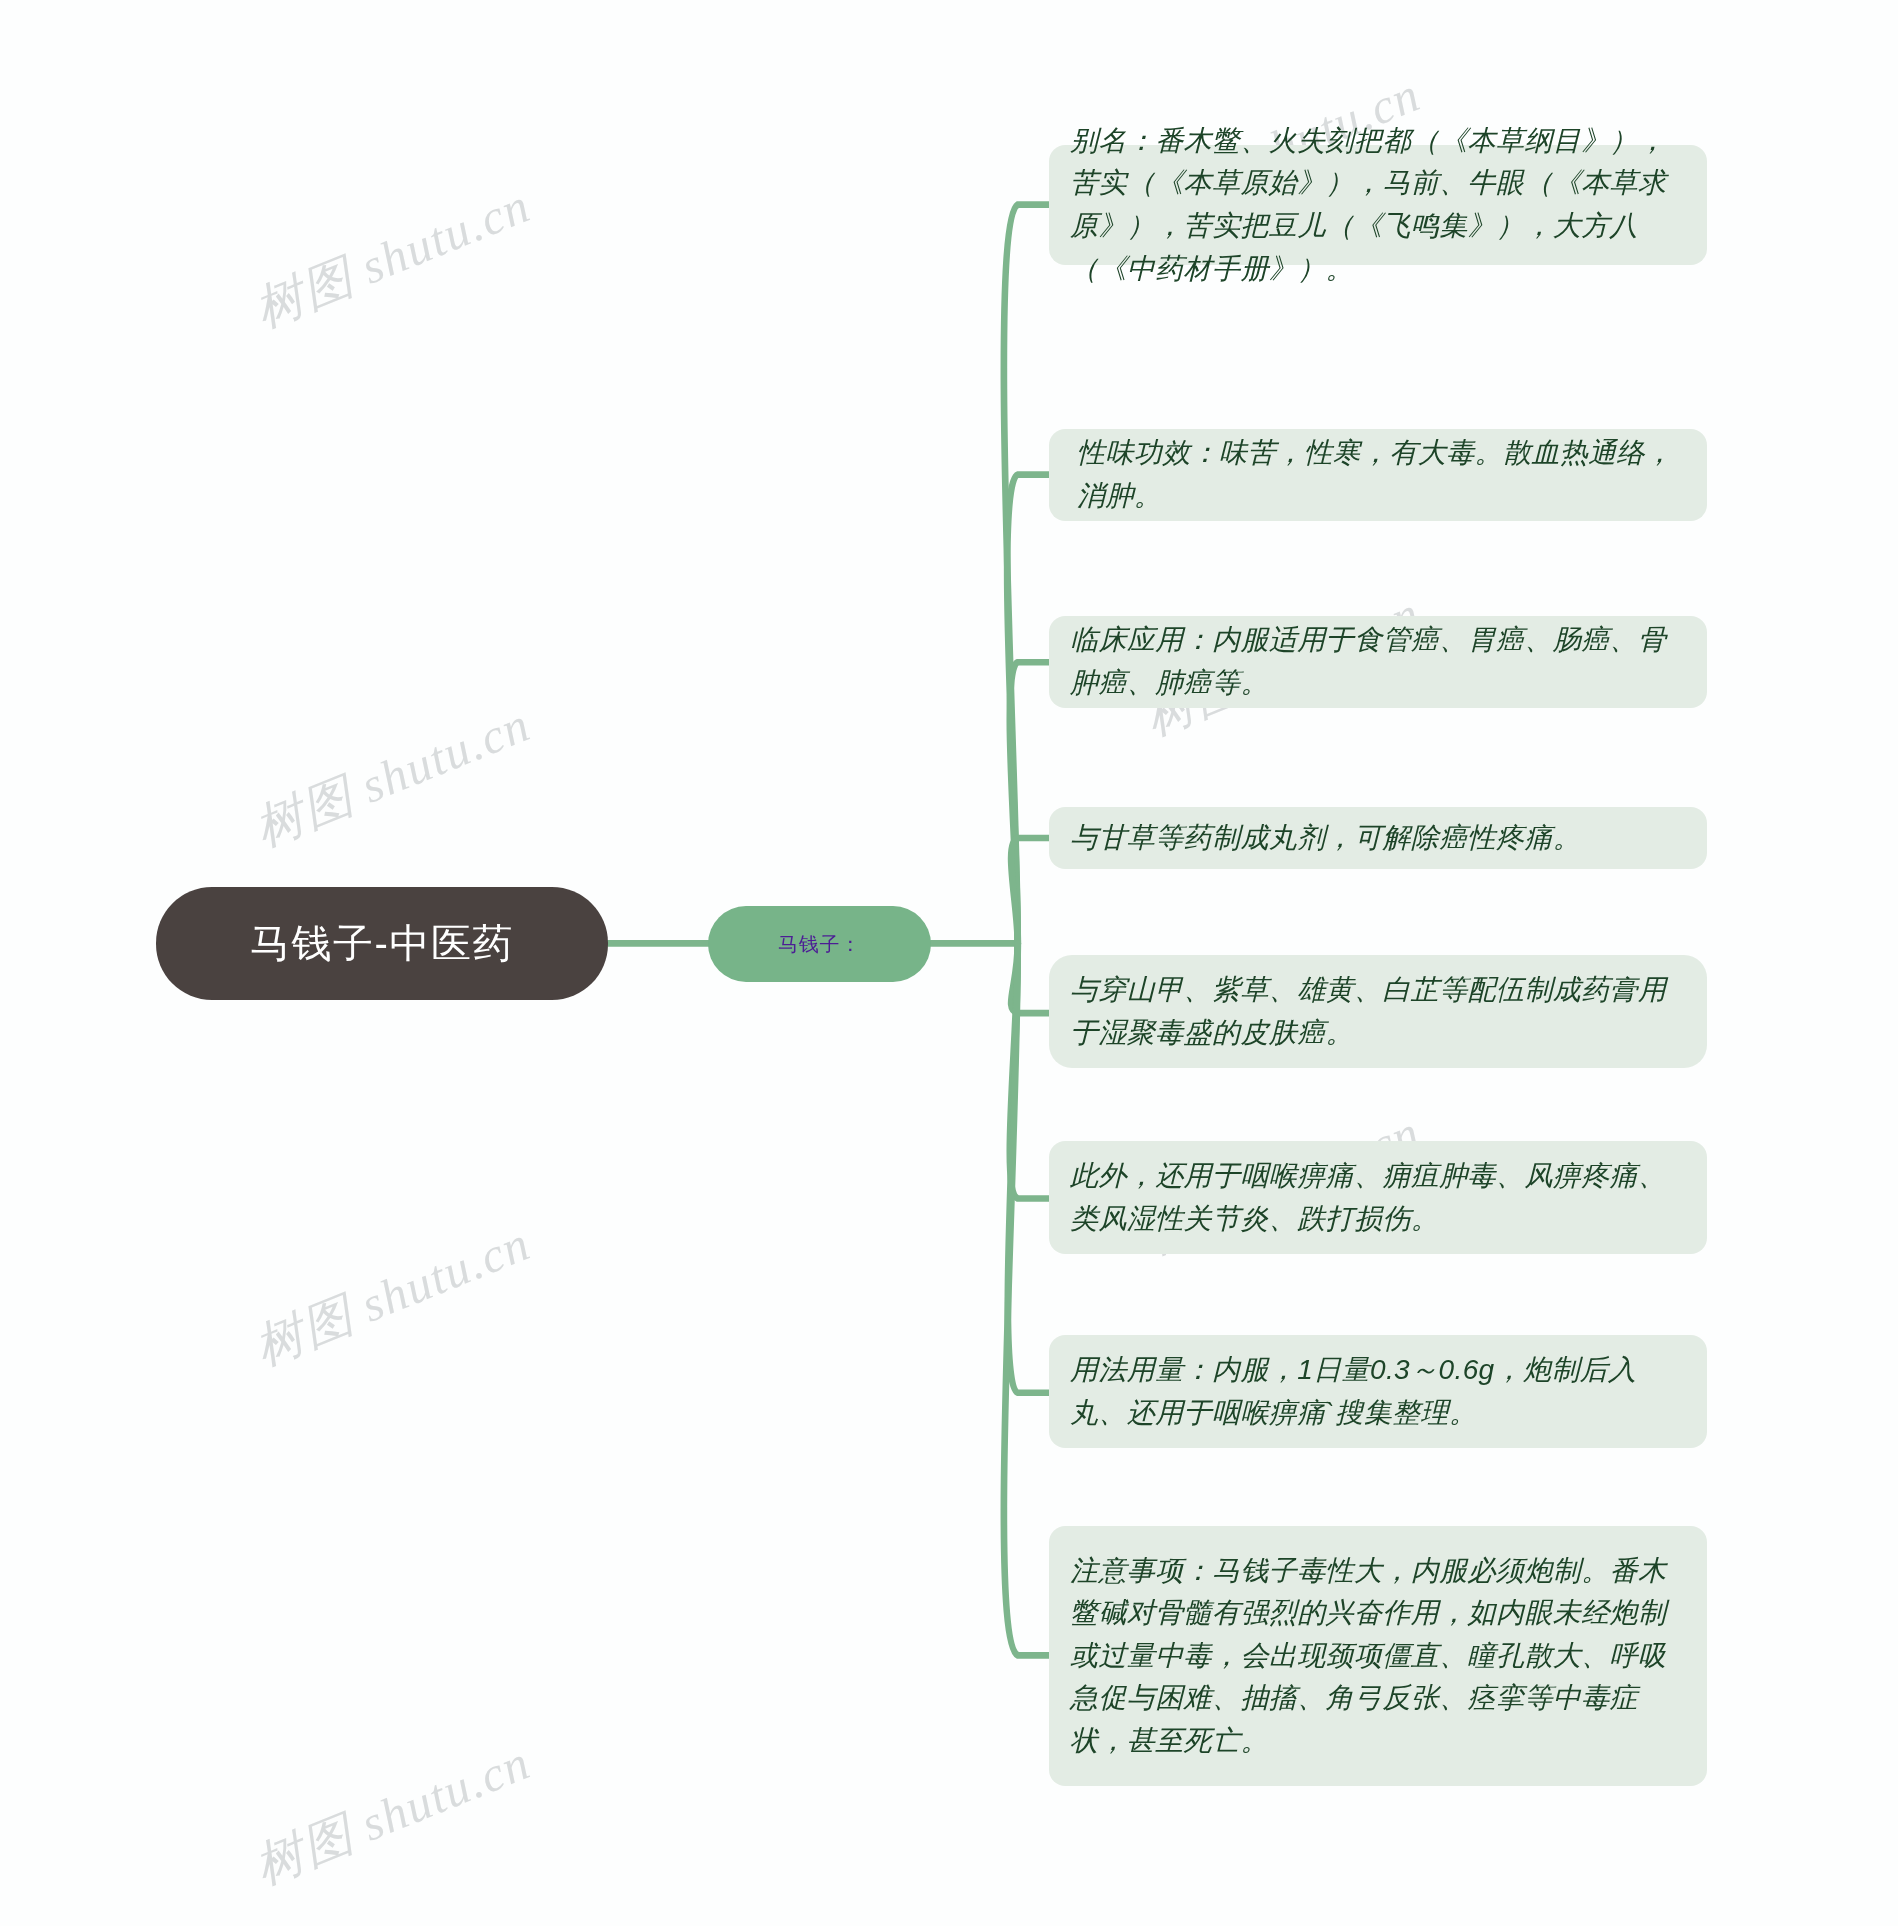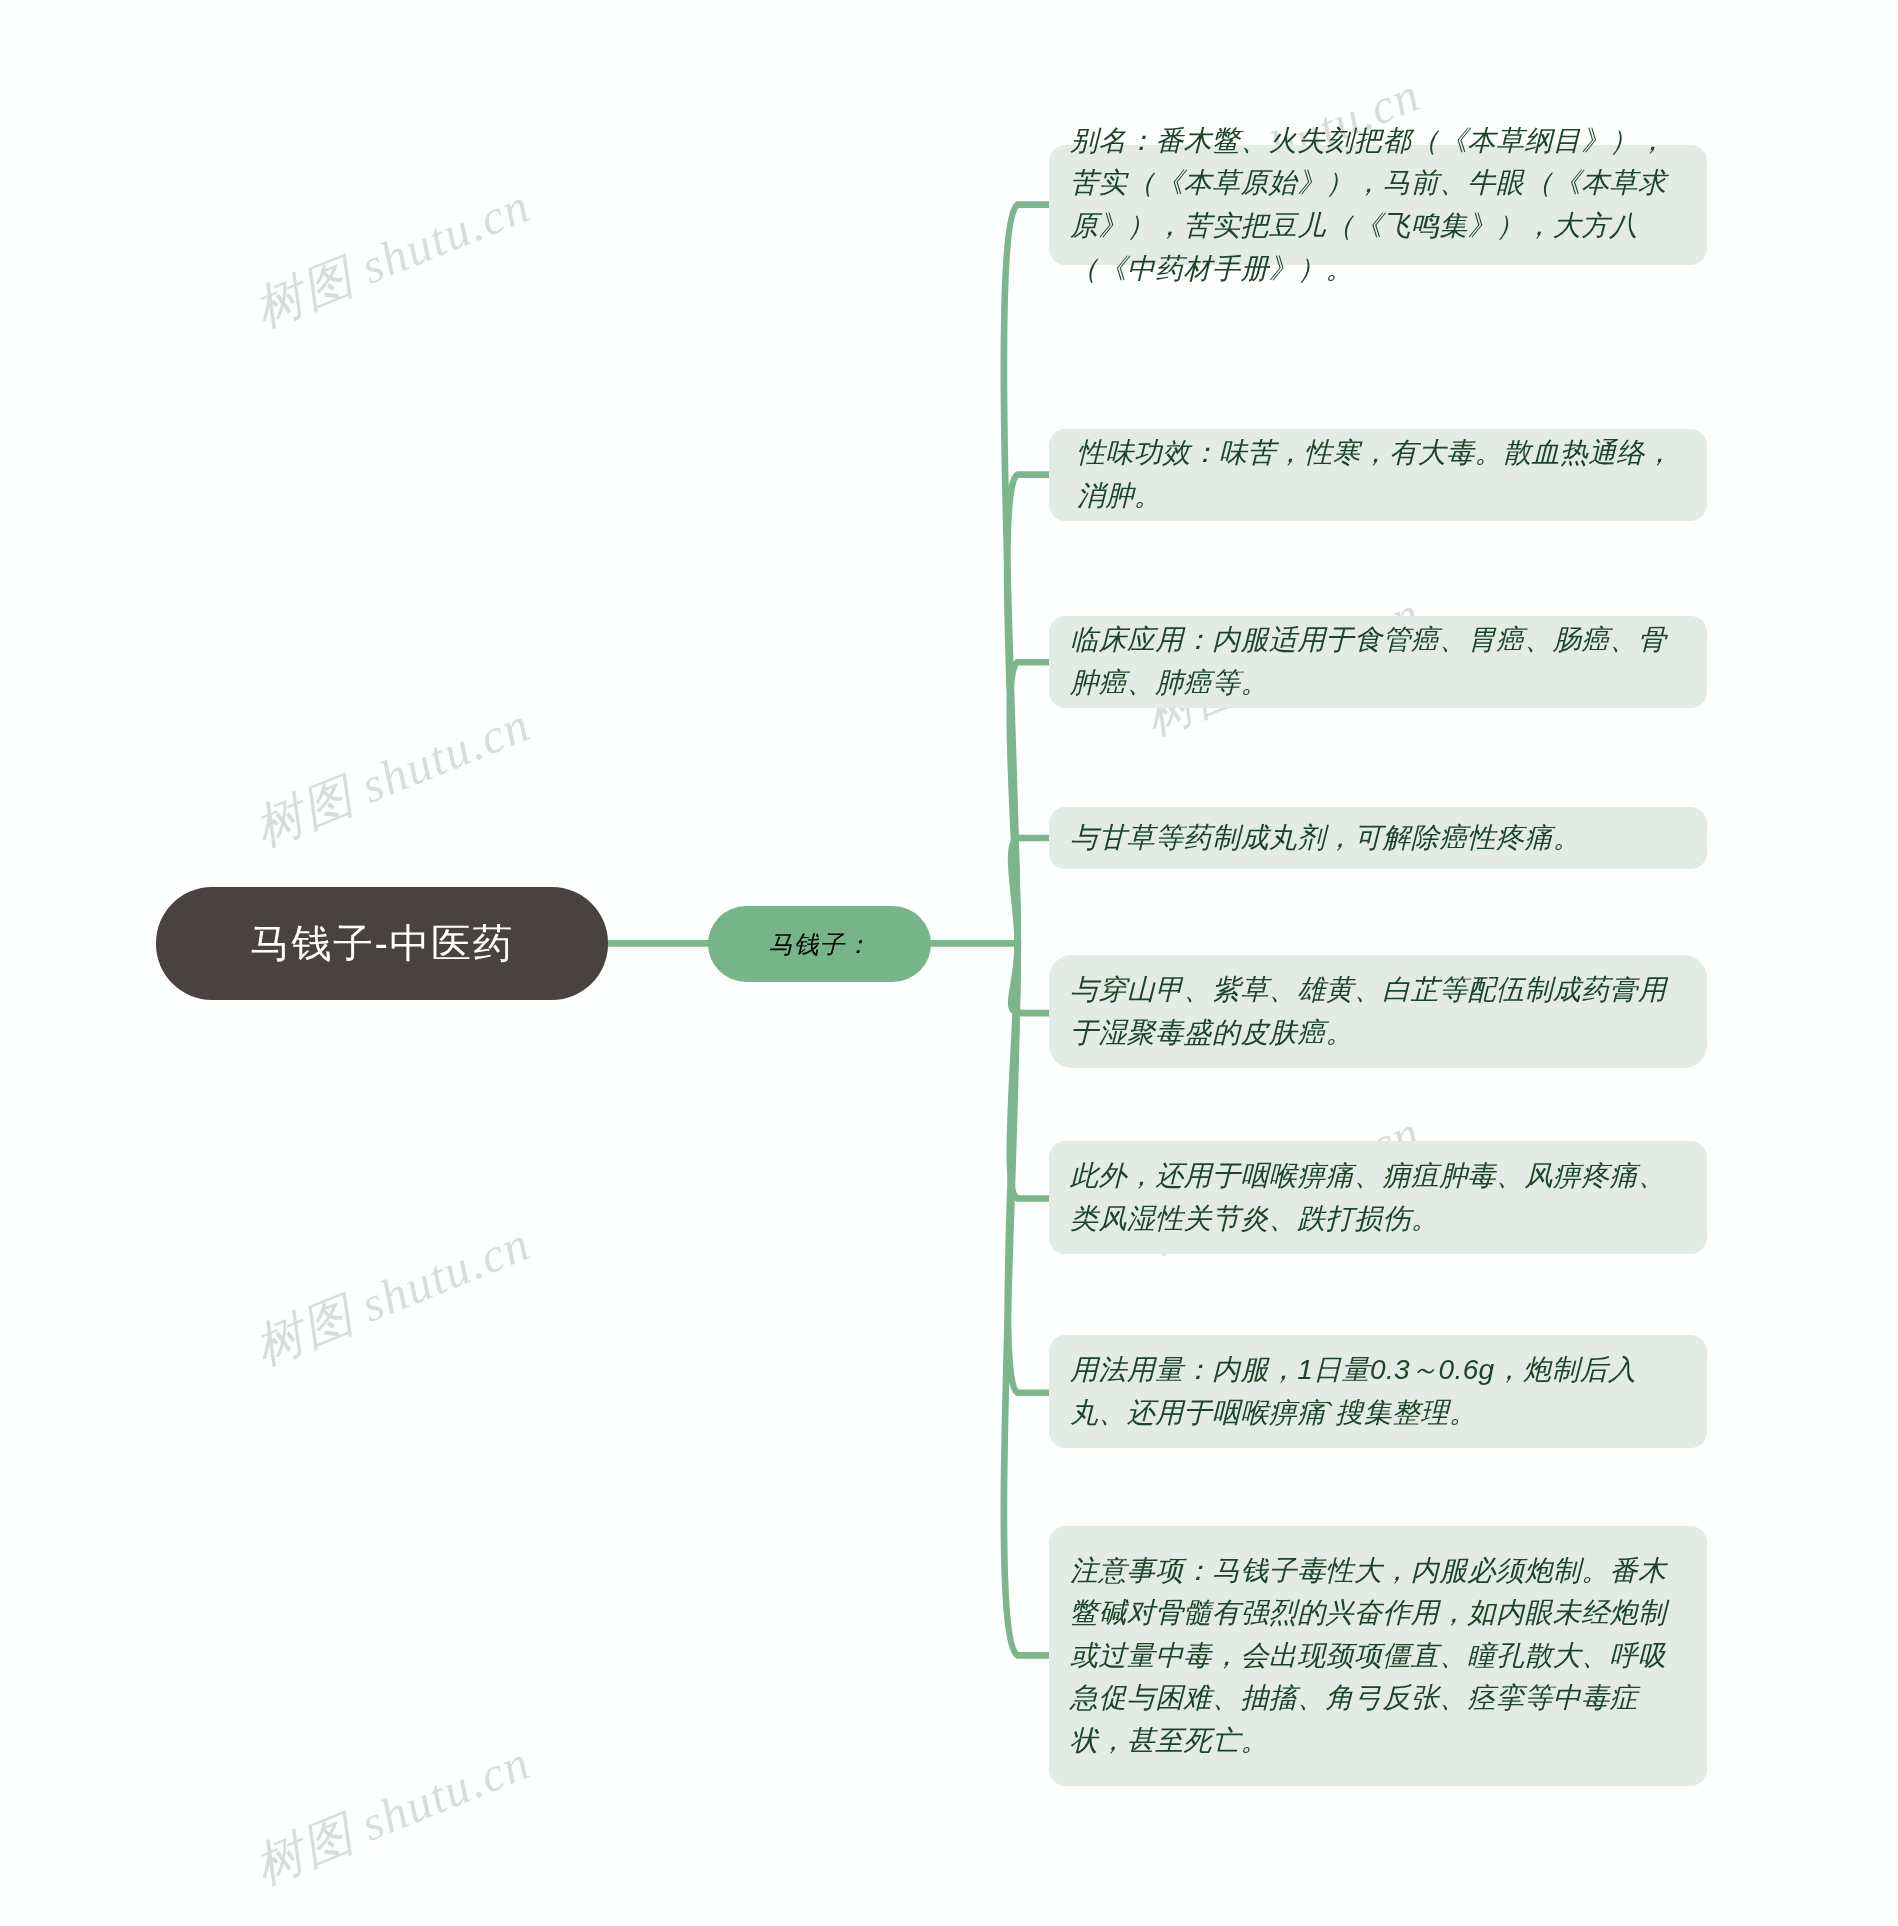--- a/index.html
+++ b/index.html
@@ -78,25 +78,24 @@
     top: 906px;
     width: 223px;
     height: 76px;
     background: #77b489;
     border-radius: 38px;
     display: flex;
     align-items: center;
     justify-content: center;
   }
   .branch-label {
-    color: #000000;
-    font-size: 25px;
+    color: #4c1d95;
+    font-size: 20px;
     letter-spacing: 0.7px;
     white-space: nowrap;
-    font-style: italic;
   }
 
   .leaf-node {
     left: 1049px;
     width: 658px;
     background: #e3ece4;
     border-radius: 16.3px;
     padding: 19px 19px 19px 21px;
     box-sizing: border-box;
     display: flex;

